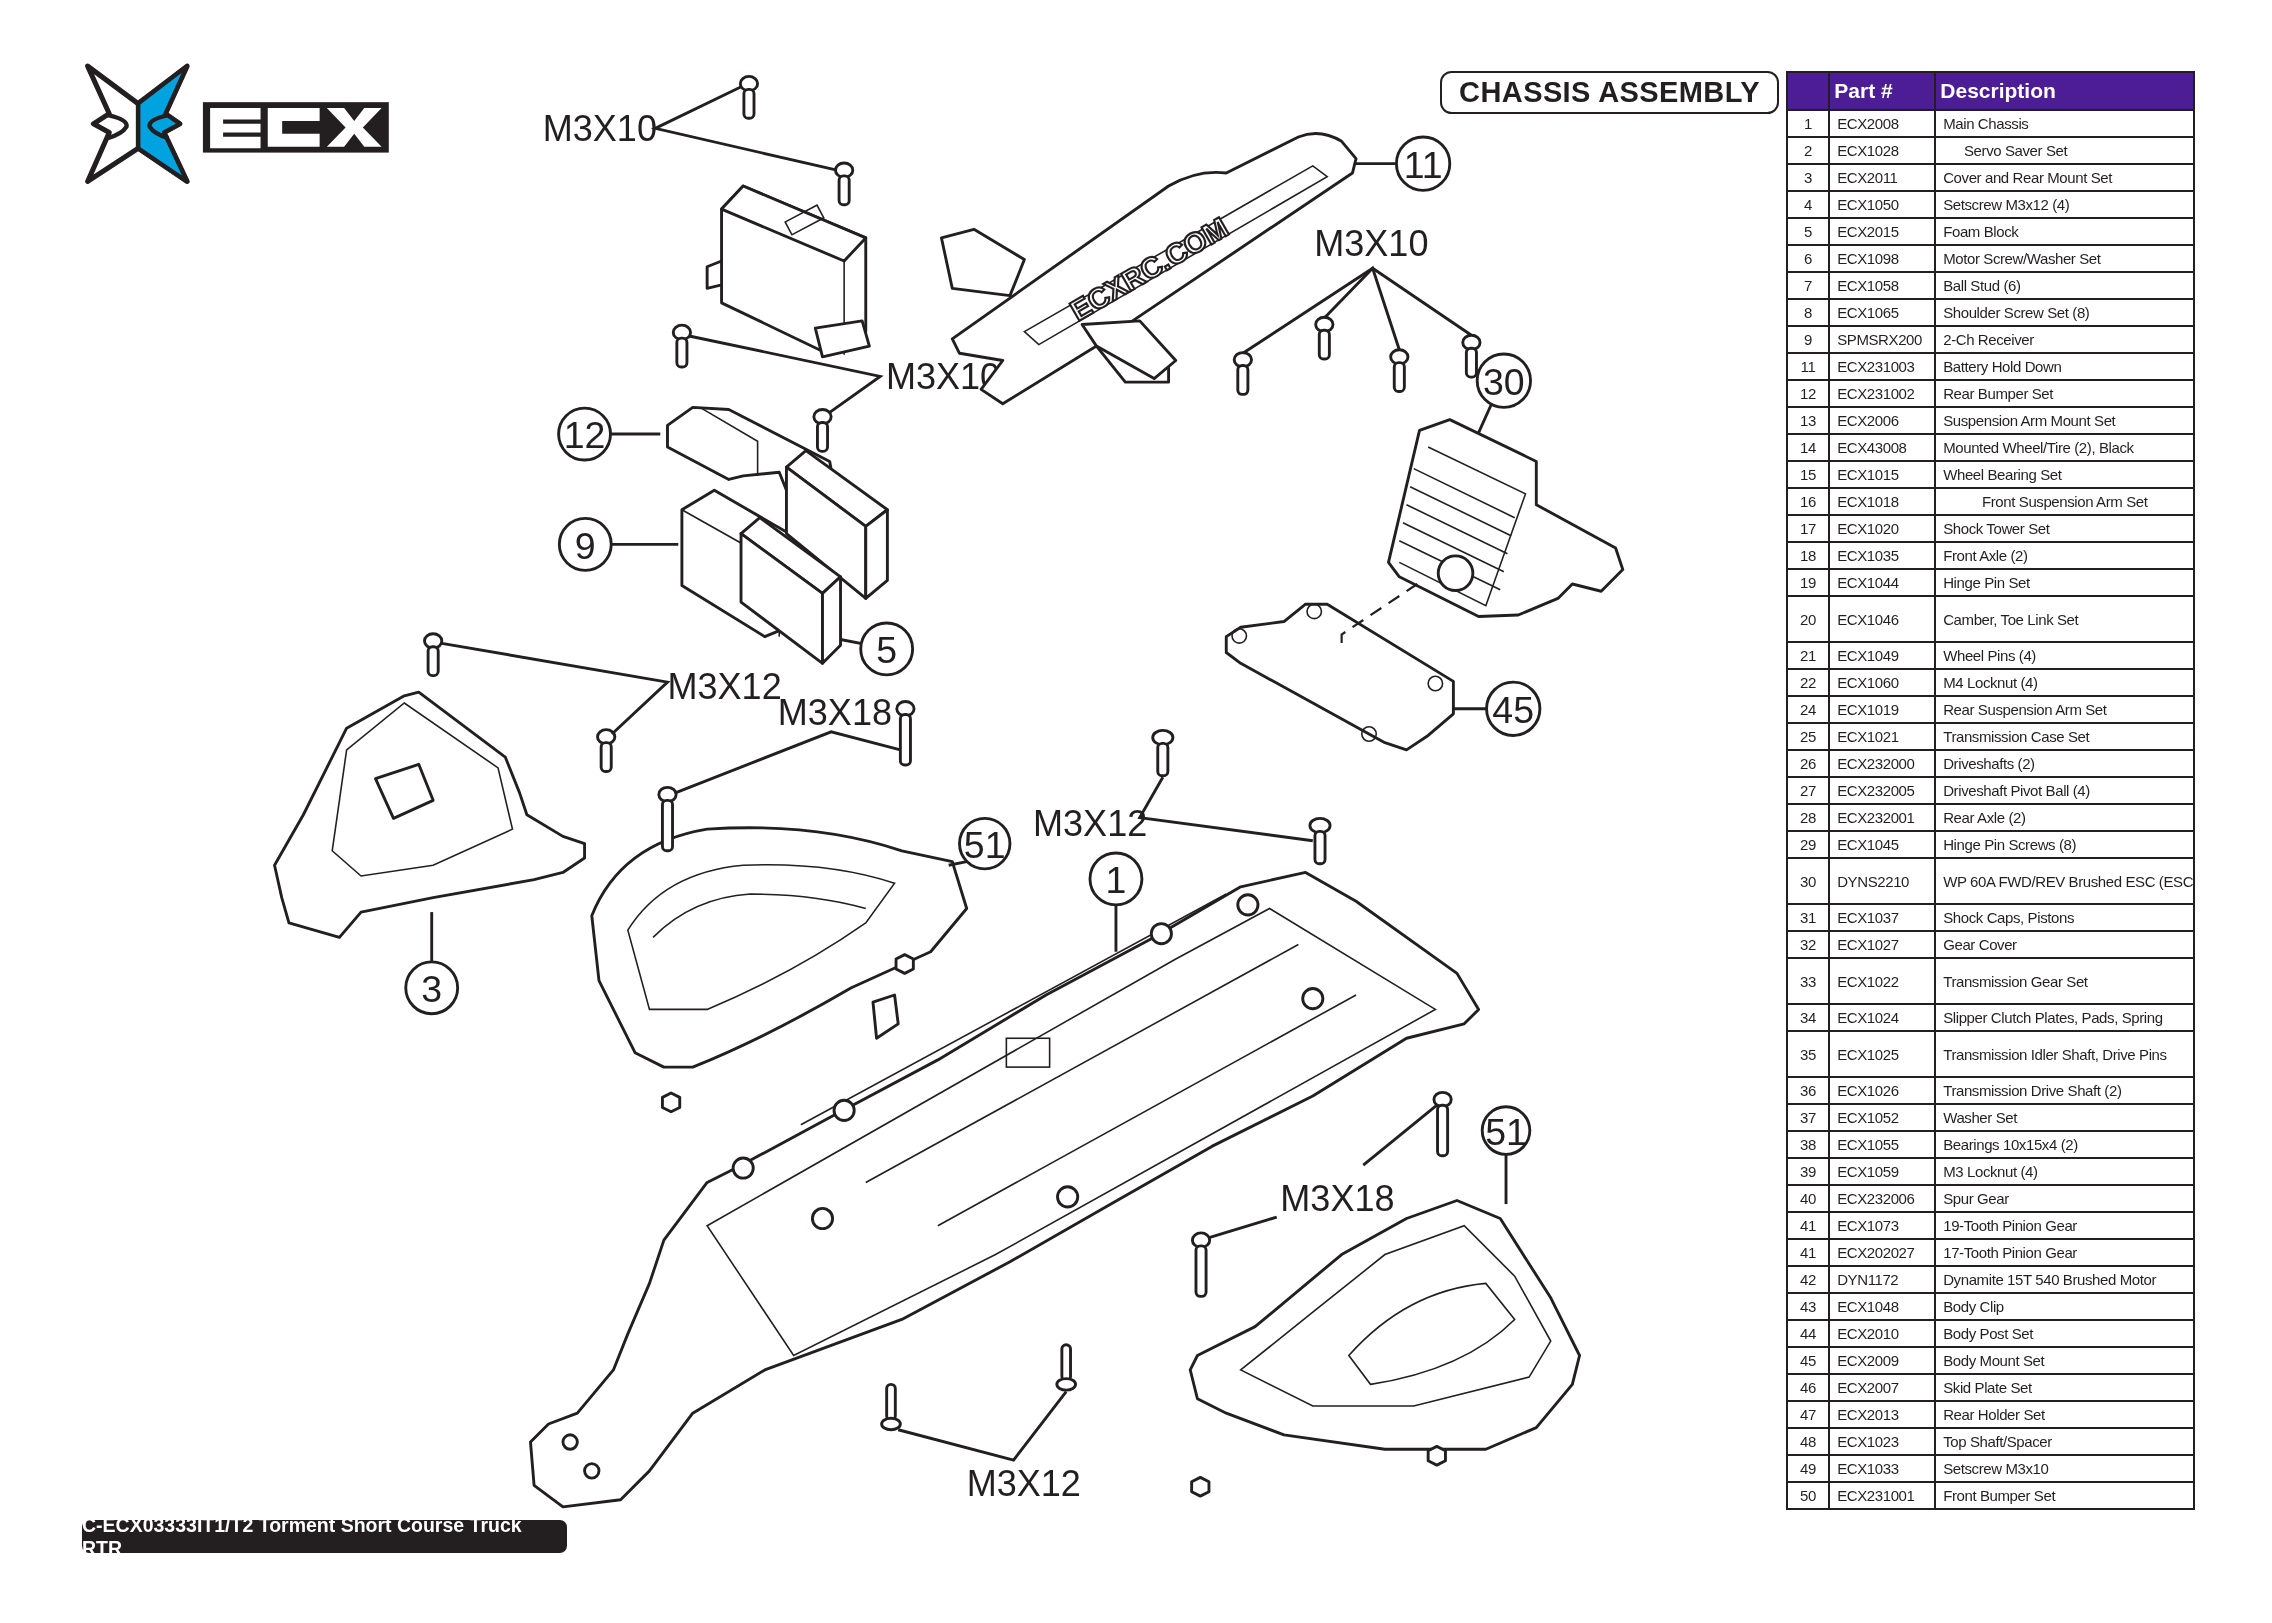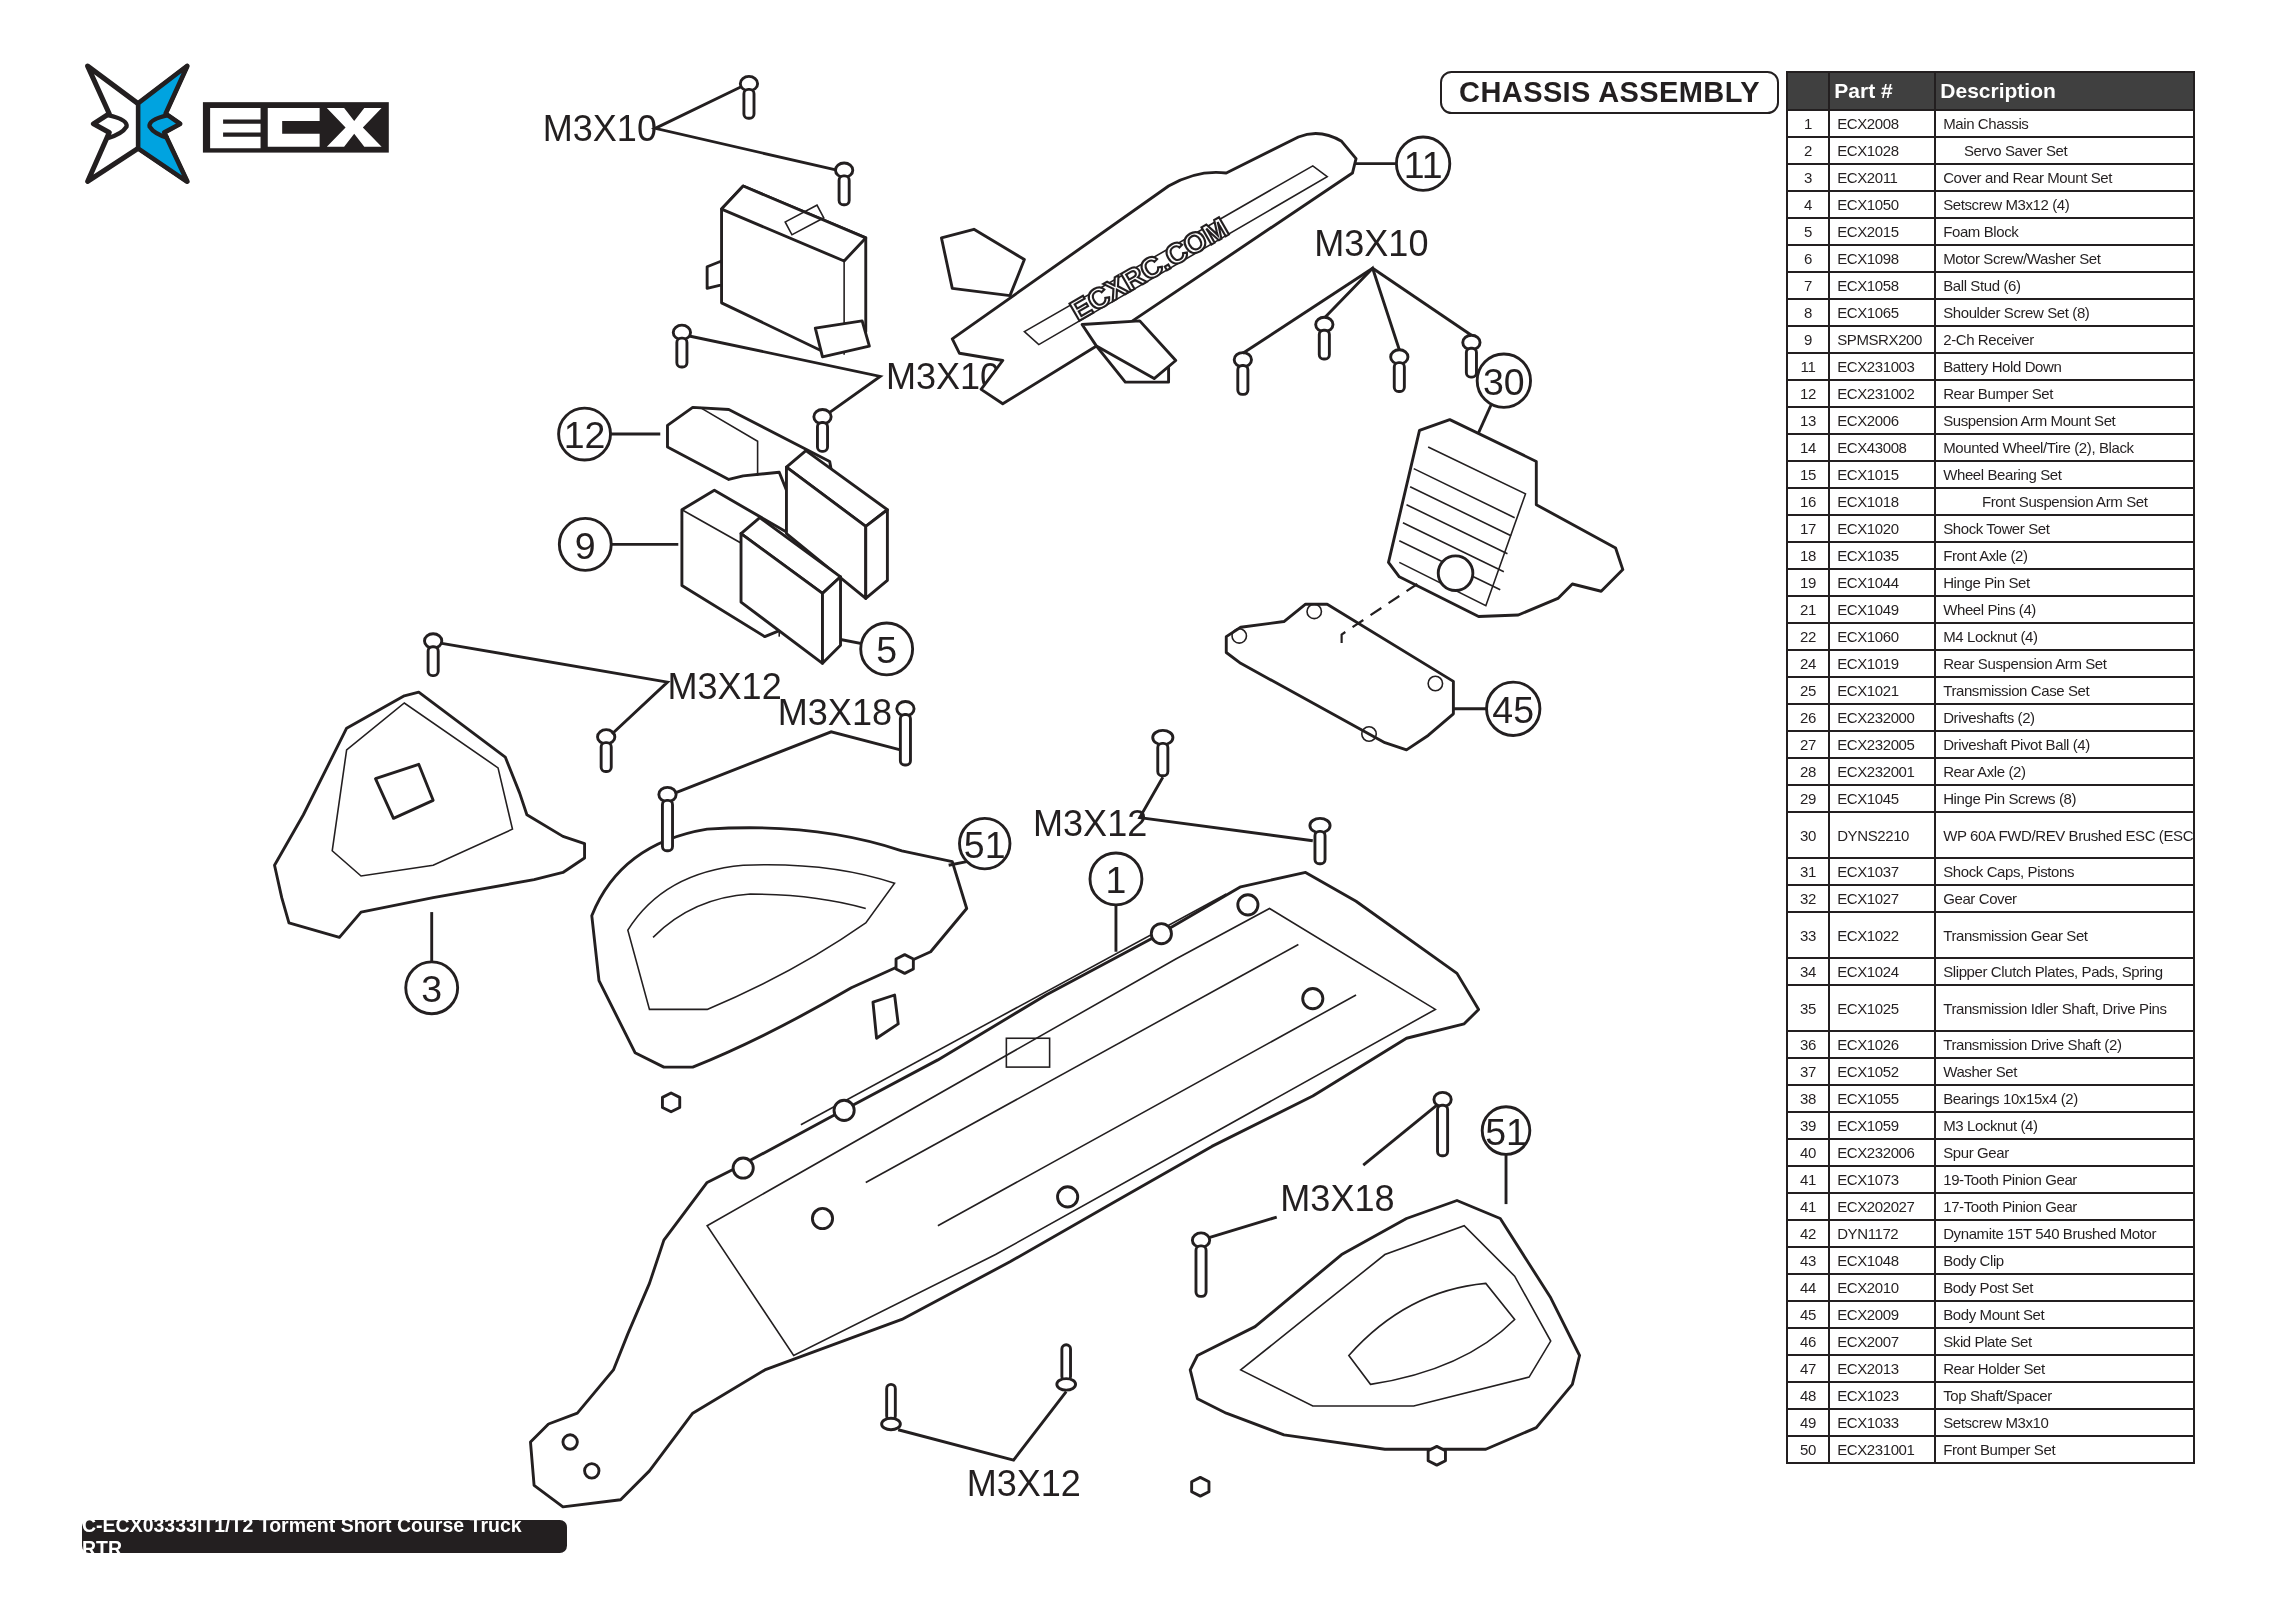--- a/index.html
+++ b/index.html
@@ -10,21 +10,21 @@
   .callout-num { font-family:"Liberation Sans", sans-serif; font-size:52px; fill:#231f20; text-anchor:middle; dominant-baseline:central; }
   .part { fill:#fff; stroke:#231f20; stroke-width:4; stroke-linejoin:round; }
   .thin { fill:none; stroke:#231f20; stroke-width:2.2; }
   .lead { fill:none; stroke:#231f20; stroke-width:4; }
   .dash { fill:none; stroke:#231f20; stroke-width:3; stroke-dasharray:18 12; }
 
   #title-box { left:1440px; top:71px; width:339px; height:43px; border:2.2px solid #231f20; border-radius:11.5px; display:flex; align-items:center; justify-content:center; font-weight:bold; font-size:29px; letter-spacing:0.4px; box-sizing:border-box; background:#fff; }
   #footer-box { left:82px; top:1520px; width:485px; height:33px; background:#231f20; color:#fff; border-radius:7.2px; display:flex; align-items:center; justify-content:center; font-weight:bold; font-size:19.5px; }
 
   #parts-table { left:1786px; top:71px; width:407px; border-collapse:collapse; table-layout:fixed; font-family:"Liberation Sans", sans-serif; }
-  #parts-table th { background:#404040; color:#fff; height:36px; font-size:21px; font-weight:bold; text-align:left; padding:0 0 0 4.3px; border:2.2px solid #231f20; }
+  #parts-table th { background:#4c1d95; color:#fff; height:36px; font-size:21px; font-weight:bold; text-align:left; padding:0 0 0 4.3px; border:2.2px solid #231f20; }
   #parts-table td { border:2.2px solid #231f20; font-size:15px; height:22.4px; padding:0 4.3px; white-space:nowrap; overflow:hidden; letter-spacing:-0.4px; transform-origin:left; }
   #parts-table tr.tall td { height:42px; }
   #parts-table td.c-no { text-align:center; padding:0; }
   #parts-table td.c-pn { padding-left:7.2px; }
   #parts-table td.c-desc { padding-left:7.2px; }
   .col-no { width:42px; } .col-pn { width:106px; } .col-desc { width:259px; }
 </style>
 </head>
 <body>
 
@@ -409,20 +409,25 @@
       <tr>
         <td class="c-no" style="height: 25px;">18</td>
         <td class="c-pn" style="height: 25px;">ECX1035</td>
         <td class="c-desc" style="height: 25px;">Front Axle (2)</td>
       </tr>
       <tr>
         <td class="c-no" style="height: 25px;">19</td>
         <td class="c-pn" style="height: 25px;">ECX1044</td>
         <td class="c-desc" style="height: 25px;">Hinge Pin Set</td>
       </tr>
+      <tr class="tall">
+        <td class="c-no" style="height: 44px;">20</td>
+        <td class="c-pn" style="height: 44px;">ECX1046</td>
+        <td class="c-desc" style="height: 44px;">Camber, Toe Link Set</td>
+      </tr>
       <tr>
         <td class="c-no" style="height: 25px;">21</td>
         <td class="c-pn" style="height: 25px;">ECX1049</td>
         <td class="c-desc" style="height: 25px;">Wheel Pins (4)</td>
       </tr>
       <tr>
         <td class="c-no" style="height: 25px;">22</td>
         <td class="c-pn" style="height: 25px;">ECX1060</td>
         <td class="c-desc" style="height: 25px;">M4 Locknut (4)</td>
       </tr>

